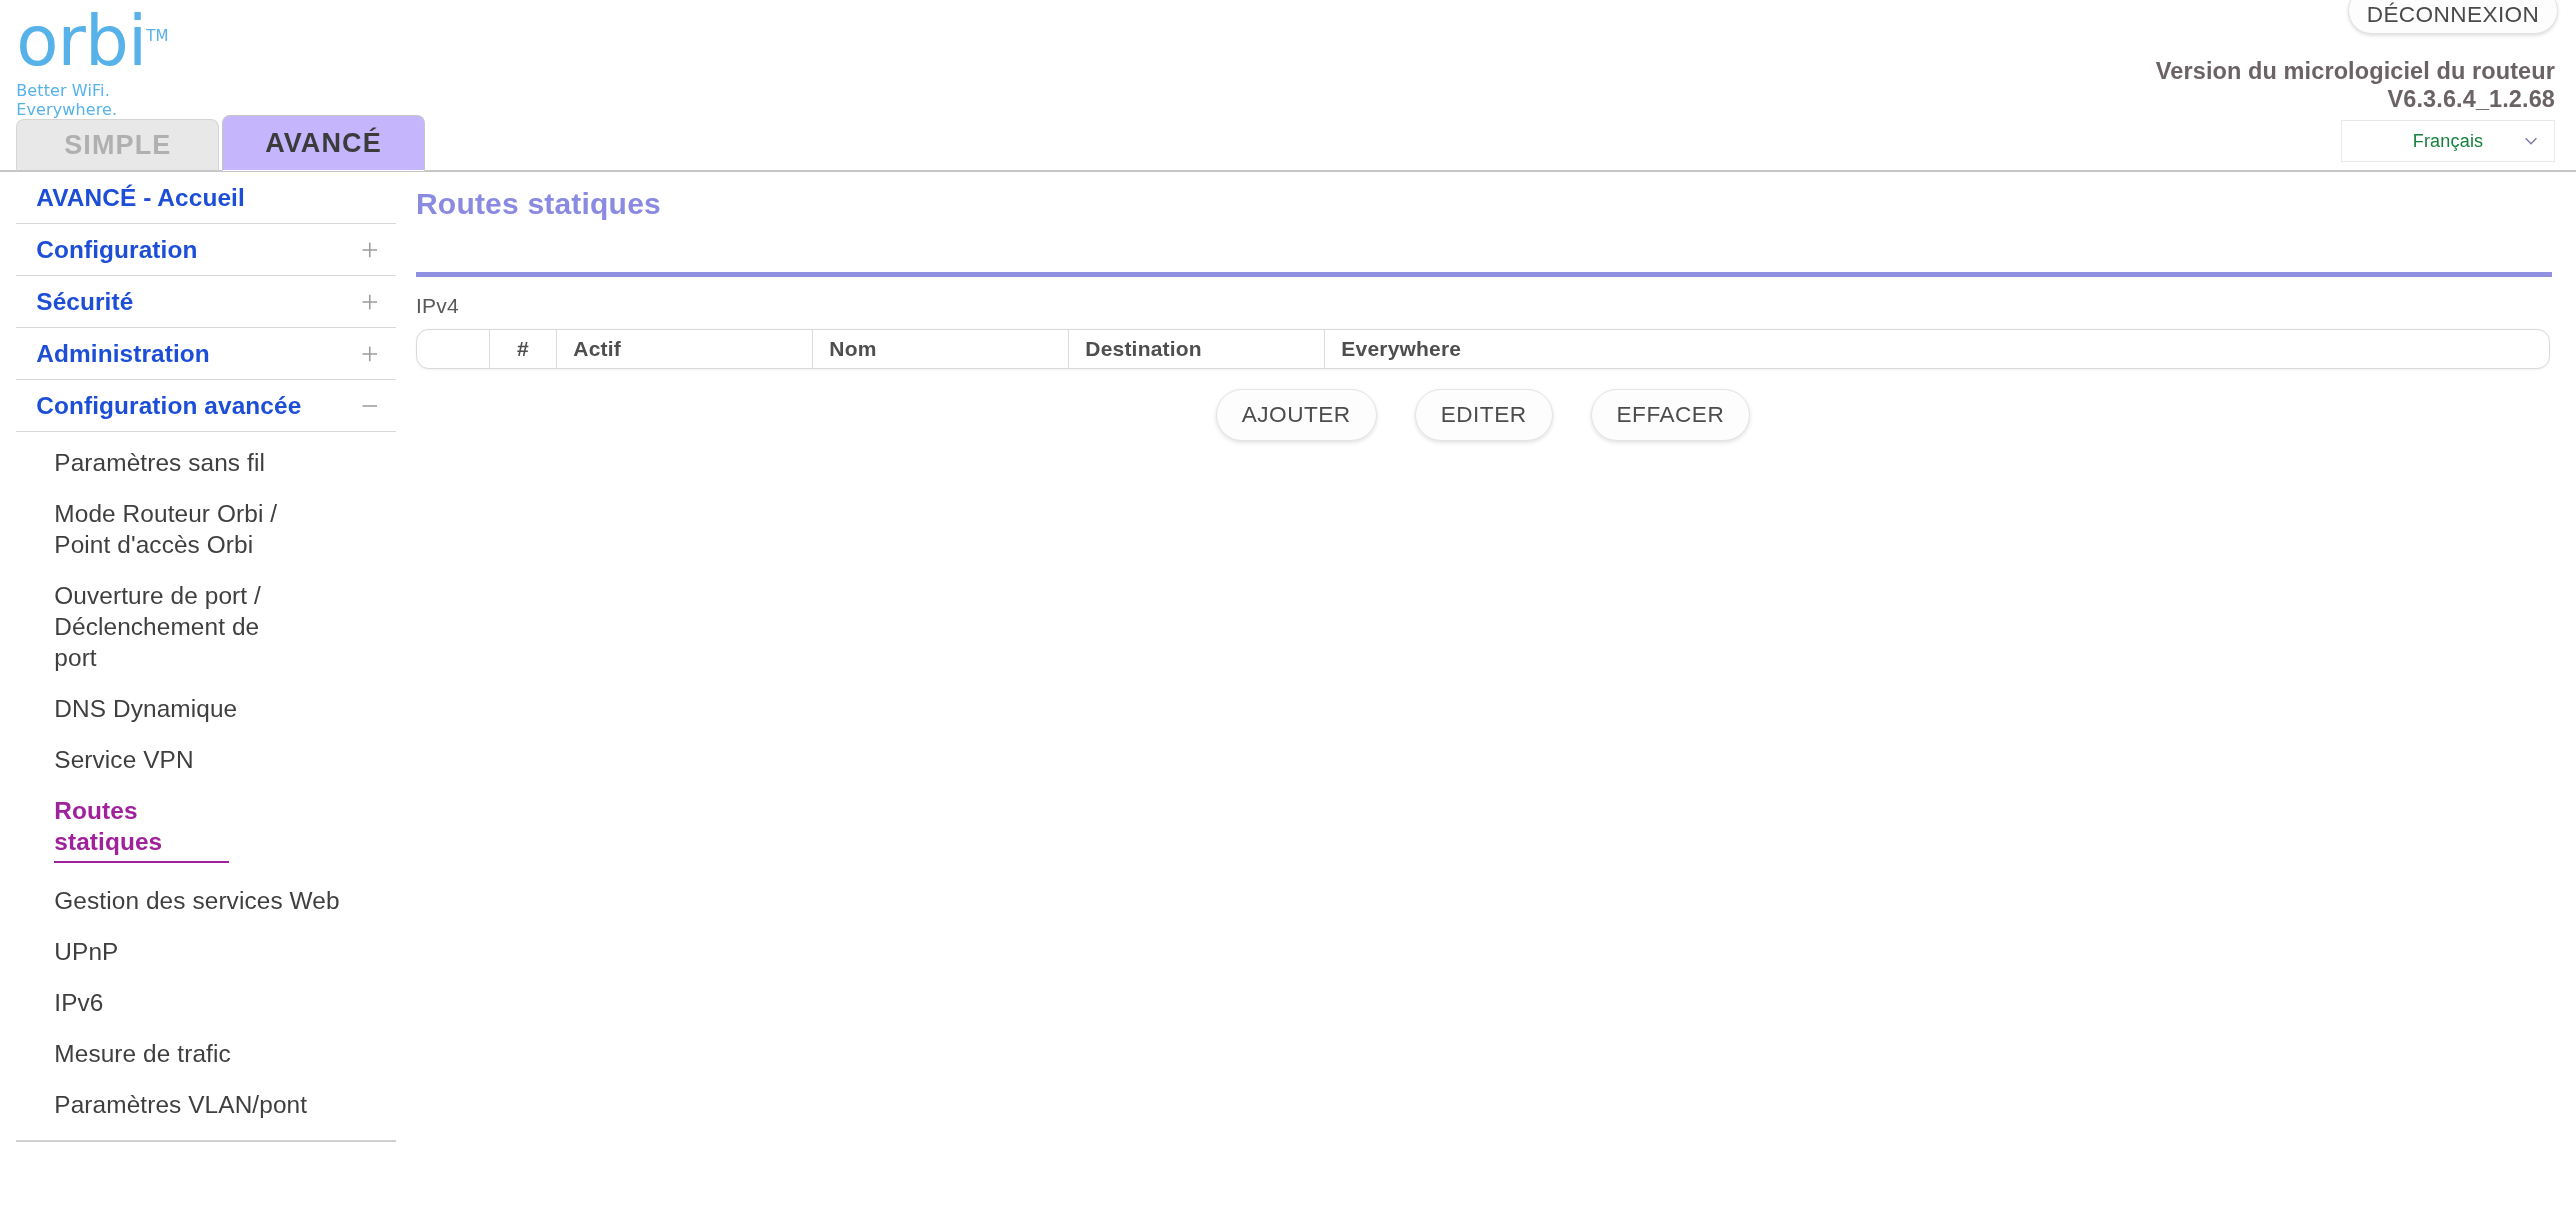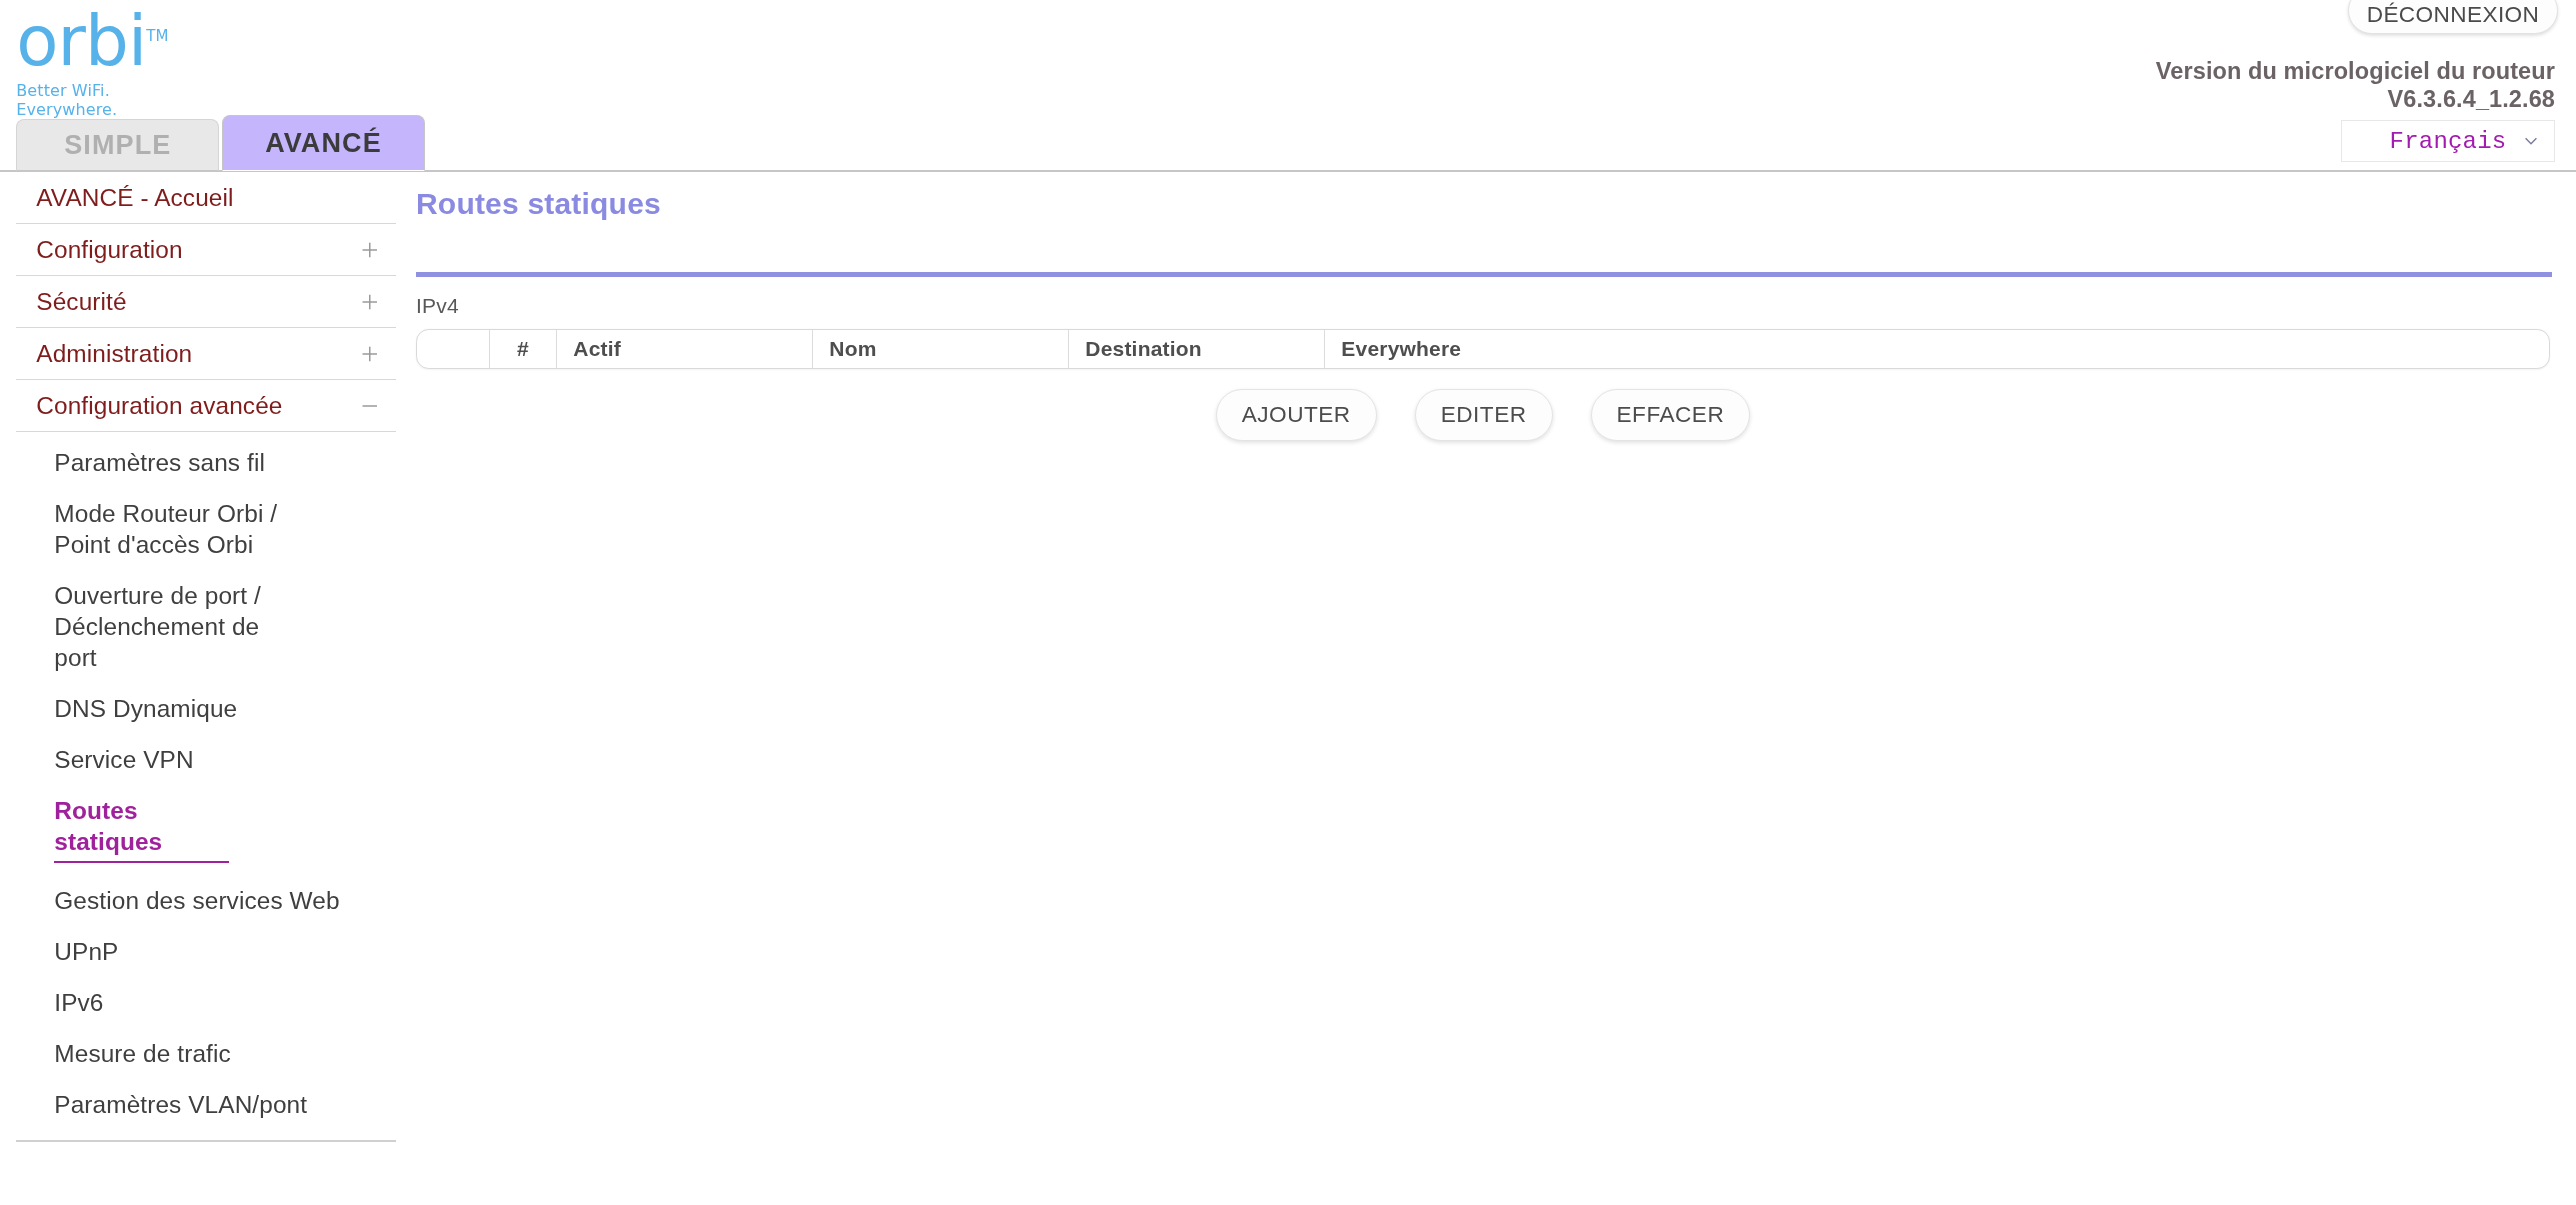--- a/index.html
+++ b/index.html
@@ -102,24 +102,23 @@
     width: 214px;
     height: 42px;
     border: 0.9px solid #e7e7e9;
     background: #ffffff;
     display: flex;
     align-items: center;
     justify-content: center;
     cursor: pointer;
   }
   .lang-label {
-    font-size: 24px;
-    color: #a21caf;
+    font-size: 18px;
+    color: #15803d;
     letter-spacing: 0.2px;
-    font-family: Liberation Mono, monospace;
   }
   .lang-chevron {
     position: absolute;
     right: 14.5px;
     top: 50%;
     transform: translateY(-50%);
     width: 18px; height: 18px;
   }
   .lang-chevron svg { display: block; }
 
@@ -183,22 +182,23 @@
     display: flex;
     align-items: center;
     border-bottom: 0.9px solid #d8d8d8;
     padding-left: 20px;
     padding-right: 20px;
     cursor: pointer;
   }
   .nav-top-item:first-child { border-bottom: 0.9px solid #d8d8d8; }
   .nav-top-label {
     font-size: 24.4px;
-    color: #7f1d1d;
+    color: #1d4ed8;
     letter-spacing: 0.1px;
+    font-weight: bold;
   }
   .nav-expand {
     position: absolute;
     right: 14.5px;
     top: 50%;
     transform: translateY(-50%);
     width: 23.5px;
     height: 23.5px;
     color: #9a9a9a;
   }

